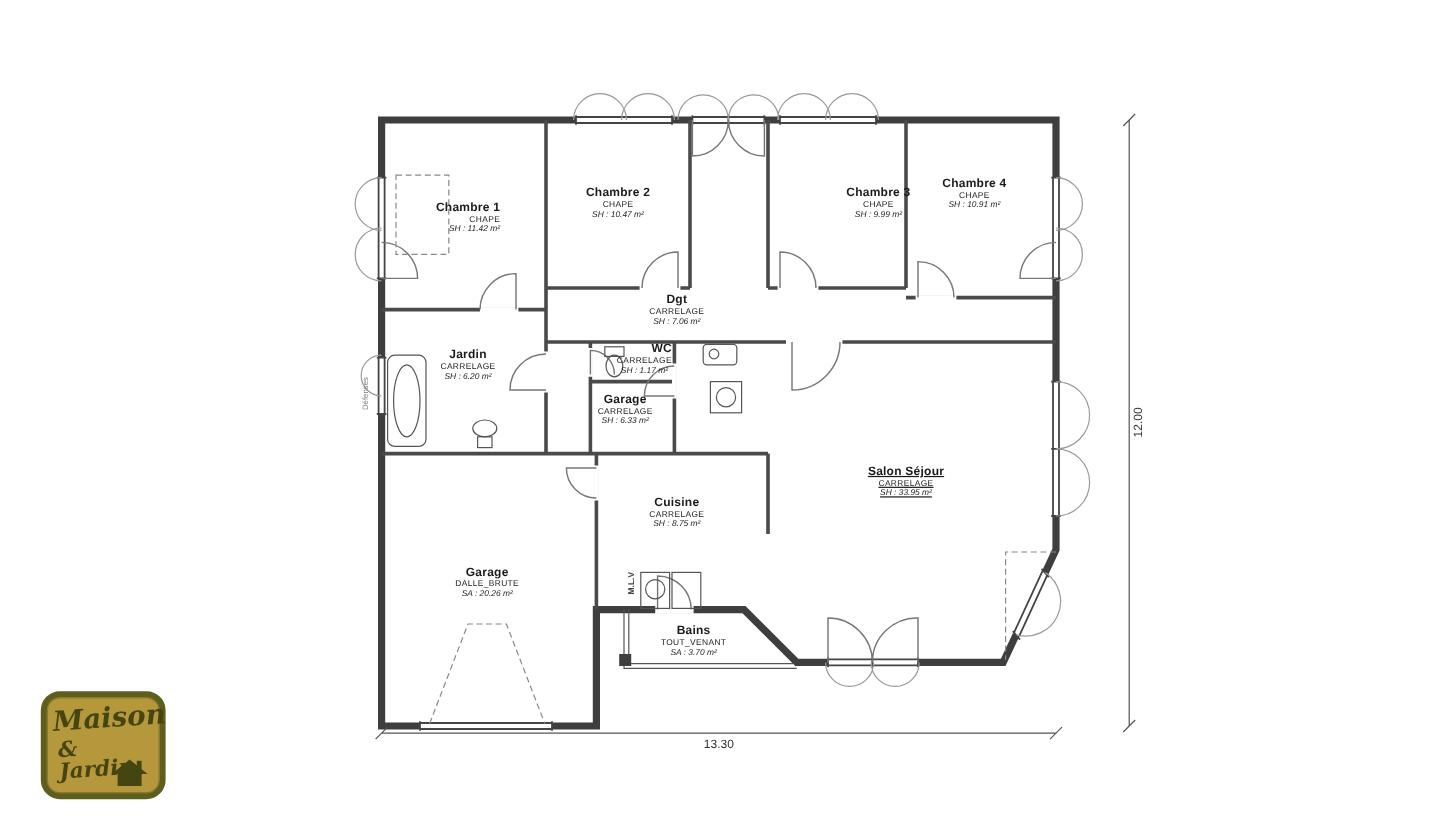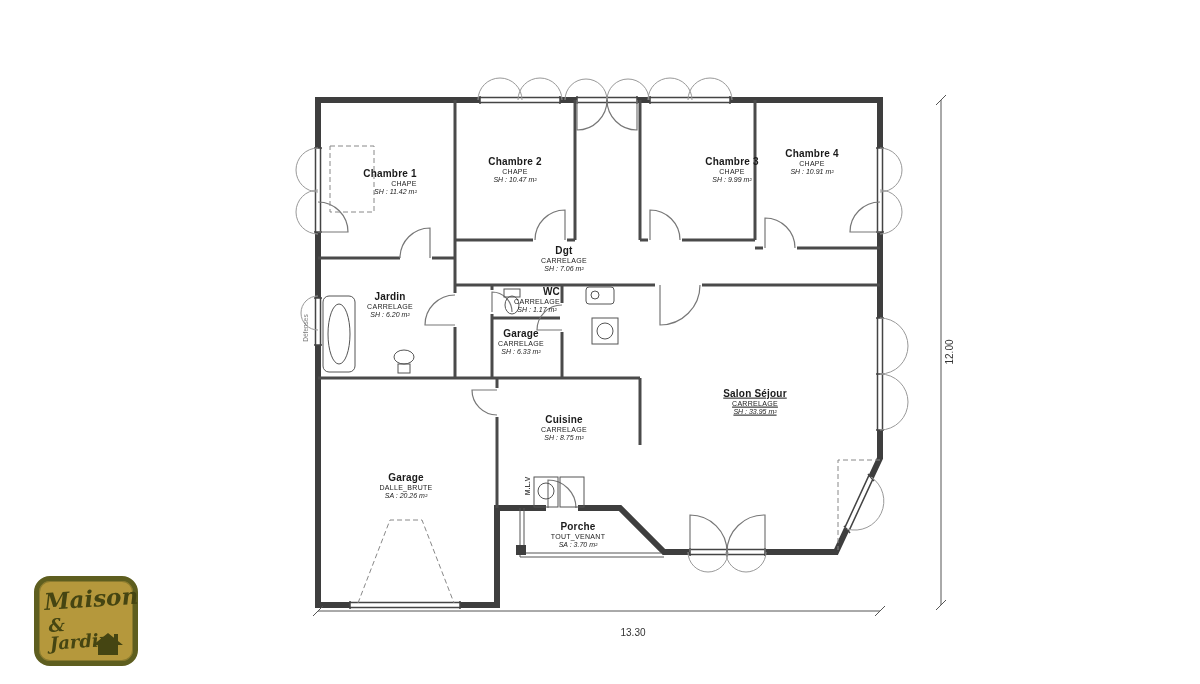--- a/index.html
+++ b/index.html
@@ -7,21 +7,21 @@
     position:relative;width:1200px;height:684px;background:#ffffff;overflow:hidden;
     font-family:"Liberation Sans","DejaVu Sans",sans-serif;color:#1a1a1a;
   }
   .plan-svg{position:absolute;left:0;top:0;}
   .room{position:absolute;transform:translate(-50%,-50%);text-align:center;line-height:1.2;white-space:nowrap;z-index:5;}
   .room-name{font-weight:bold;font-size:10px;letter-spacing:.2px;}
   .room-finish{font-size:7px;letter-spacing:.3px;}
   .room-area{font-size:7px;font-style:italic;}
   .room.small .room-name{font-size:10px;text-align:right;}
   .dim{position:absolute;font-size:10px;color:#333;z-index:5;}
-  .dim-w{left:633px;top:615px;transform:translate(-50%,0);margin-top:12px;}
+  .dim-w{left:599px;top:615px;transform:translate(-50%,0);}
   .dim-h{left:949px;top:352px;transform:translate(-50%,-50%) rotate(-90deg);}
   .ann{position:absolute;z-index:5;color:#444;}
   .ann-mlv{left:527px;top:486px;font-size:7px;font-weight:bold;transform:translate(-50%,-50%) rotate(-90deg);}
   .ann-def{left:305px;top:328px;font-size:6.5px;color:#777;transform:translate(-50%,-50%) rotate(-90deg);}
   .logo{
     position:absolute;left:34px;top:576px;width:94px;height:80px;
     background:#b5983c;border:5px solid #5e5e1f;border-radius:16px;z-index:6;
     box-shadow:inset 0 0 0 1px #8a7a2e;
   }
   .logo-text1,.logo-text2{
@@ -200,21 +200,21 @@
     <div class="room-name">Salon Séjour</div>
     <div class="room-finish">CARRELAGE</div>
     <div class="room-area">SH : 33.95 m²</div>
   </div>
   <div class="room" style="left:406px;top:486px;">
     <div class="room-name">Garage</div>
     <div class="room-finish">DALLE_BRUTE</div>
     <div class="room-area">SA : 20.26 m²</div>
   </div>
   <div class="room" style="left:578px;top:535px;">
-    <div class="room-name">Porche</div>
+    <div class="room-name">Bains</div>
     <div class="room-finish">TOUT_VENANT</div>
     <div class="room-area">SA : 3.70 m²</div>
   </div>
 
   <div class="dim dim-w">13.30</div>
   <div class="dim dim-h">12.00</div>
 
   <div class="ann ann-mlv">M.L.V</div>
   <div class="ann ann-def">Défenses</div>
 

